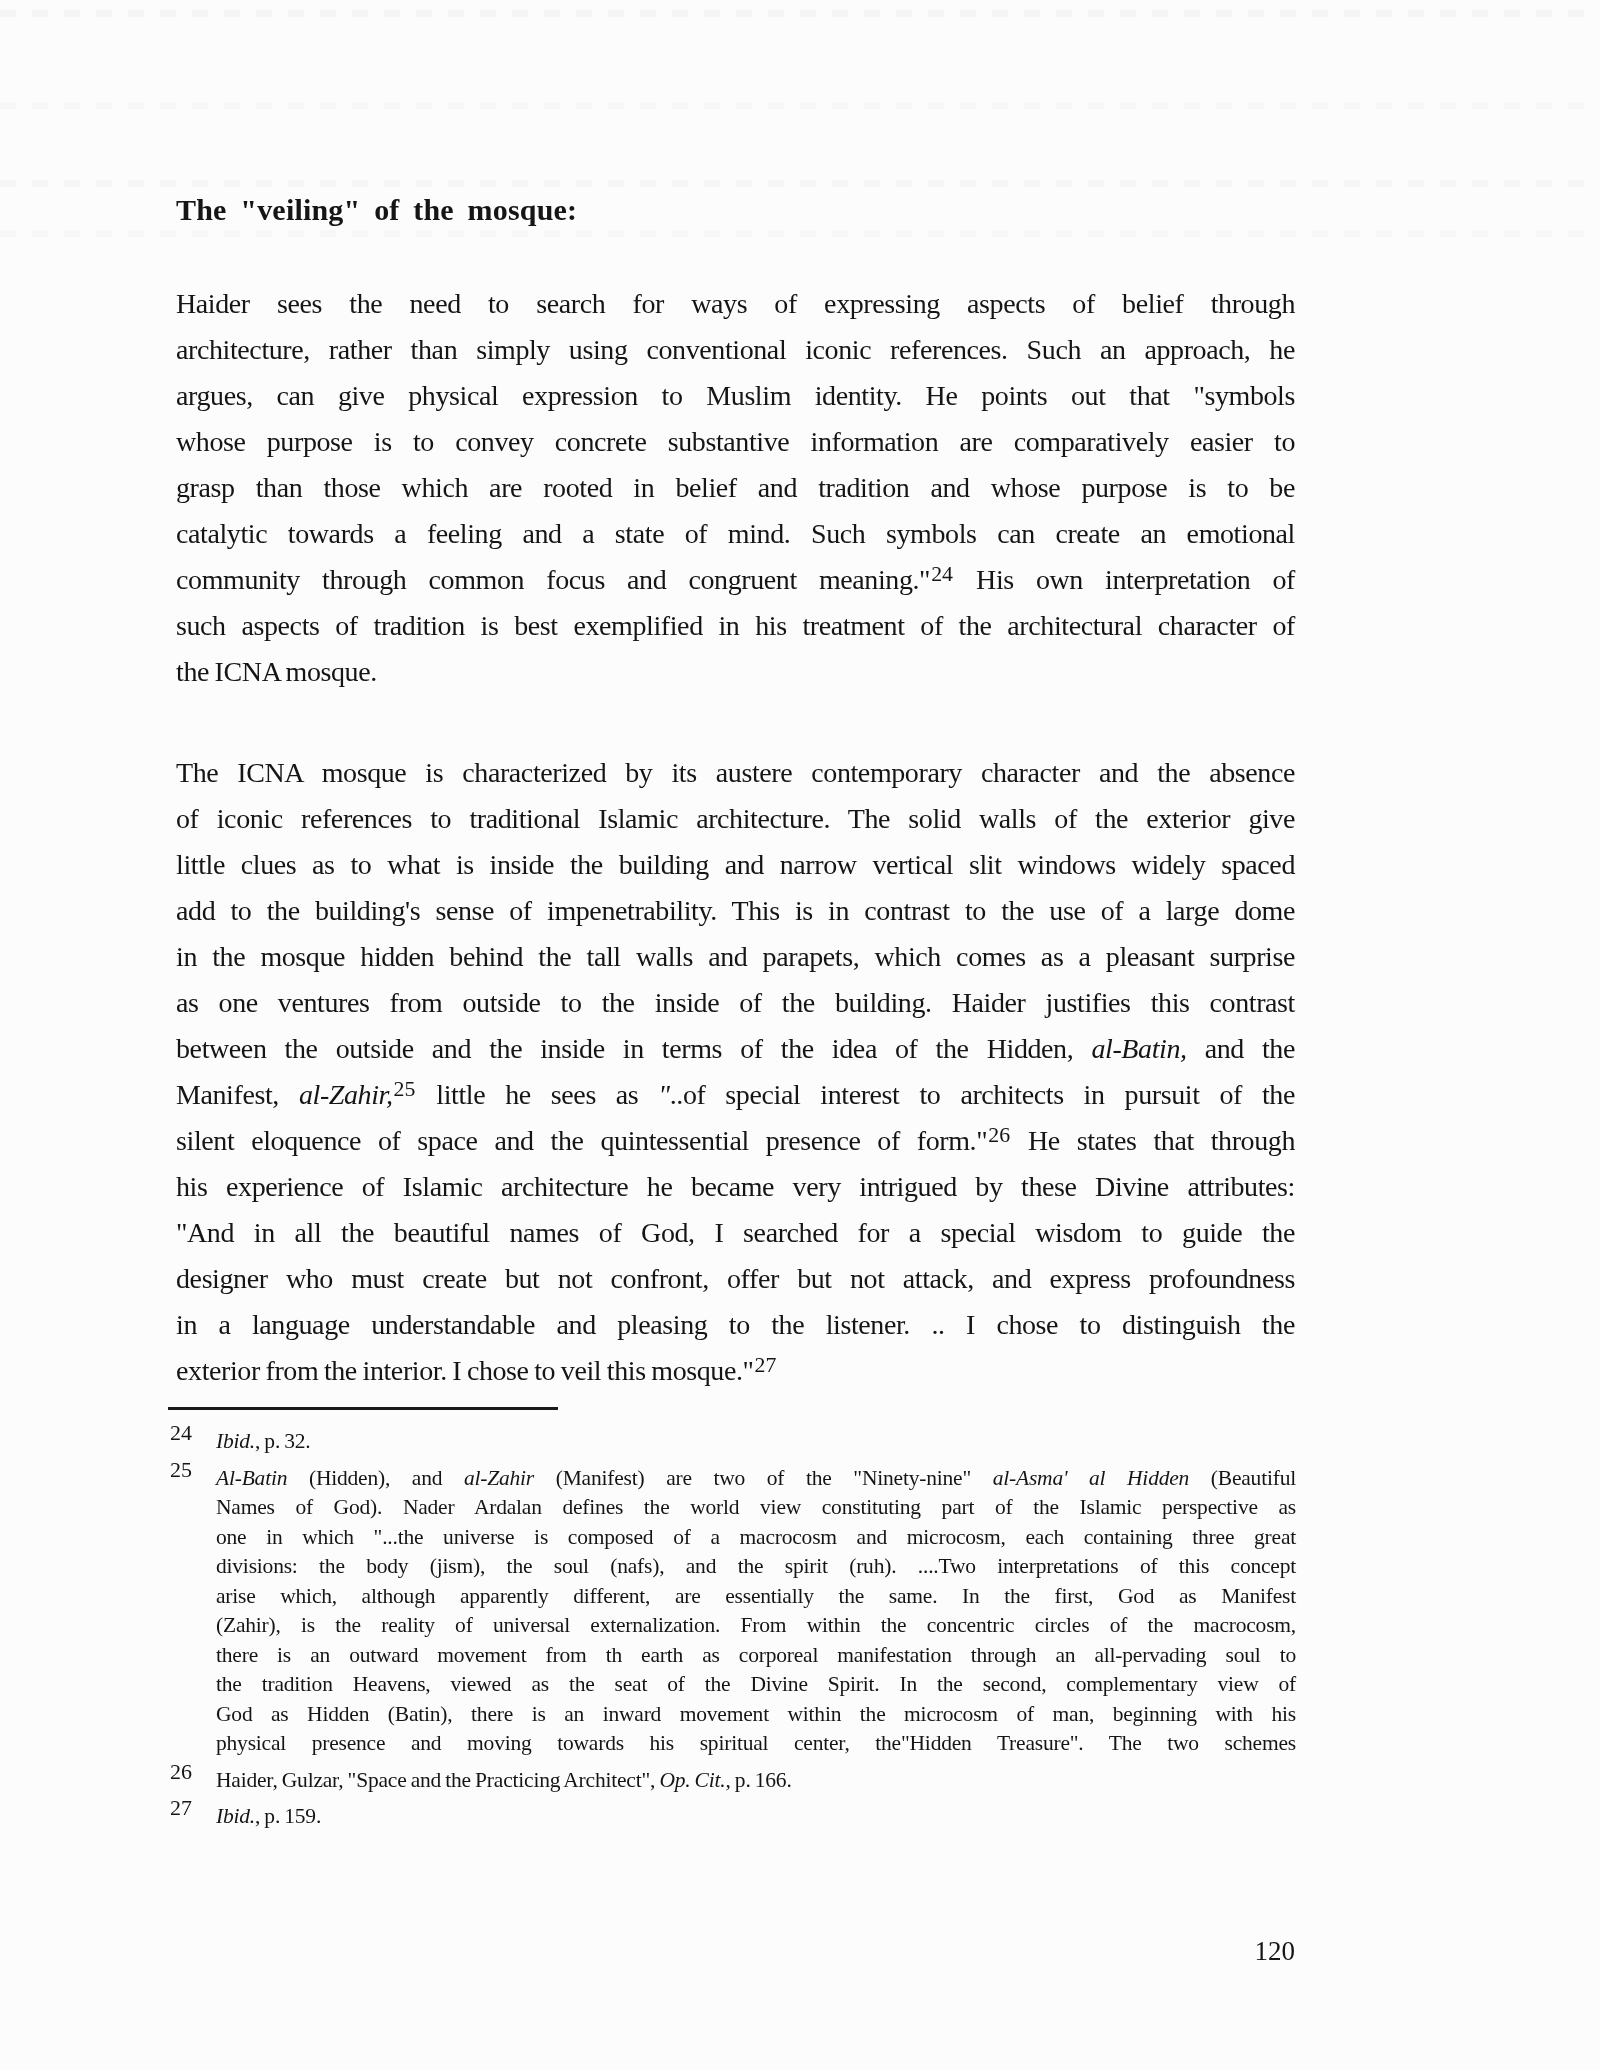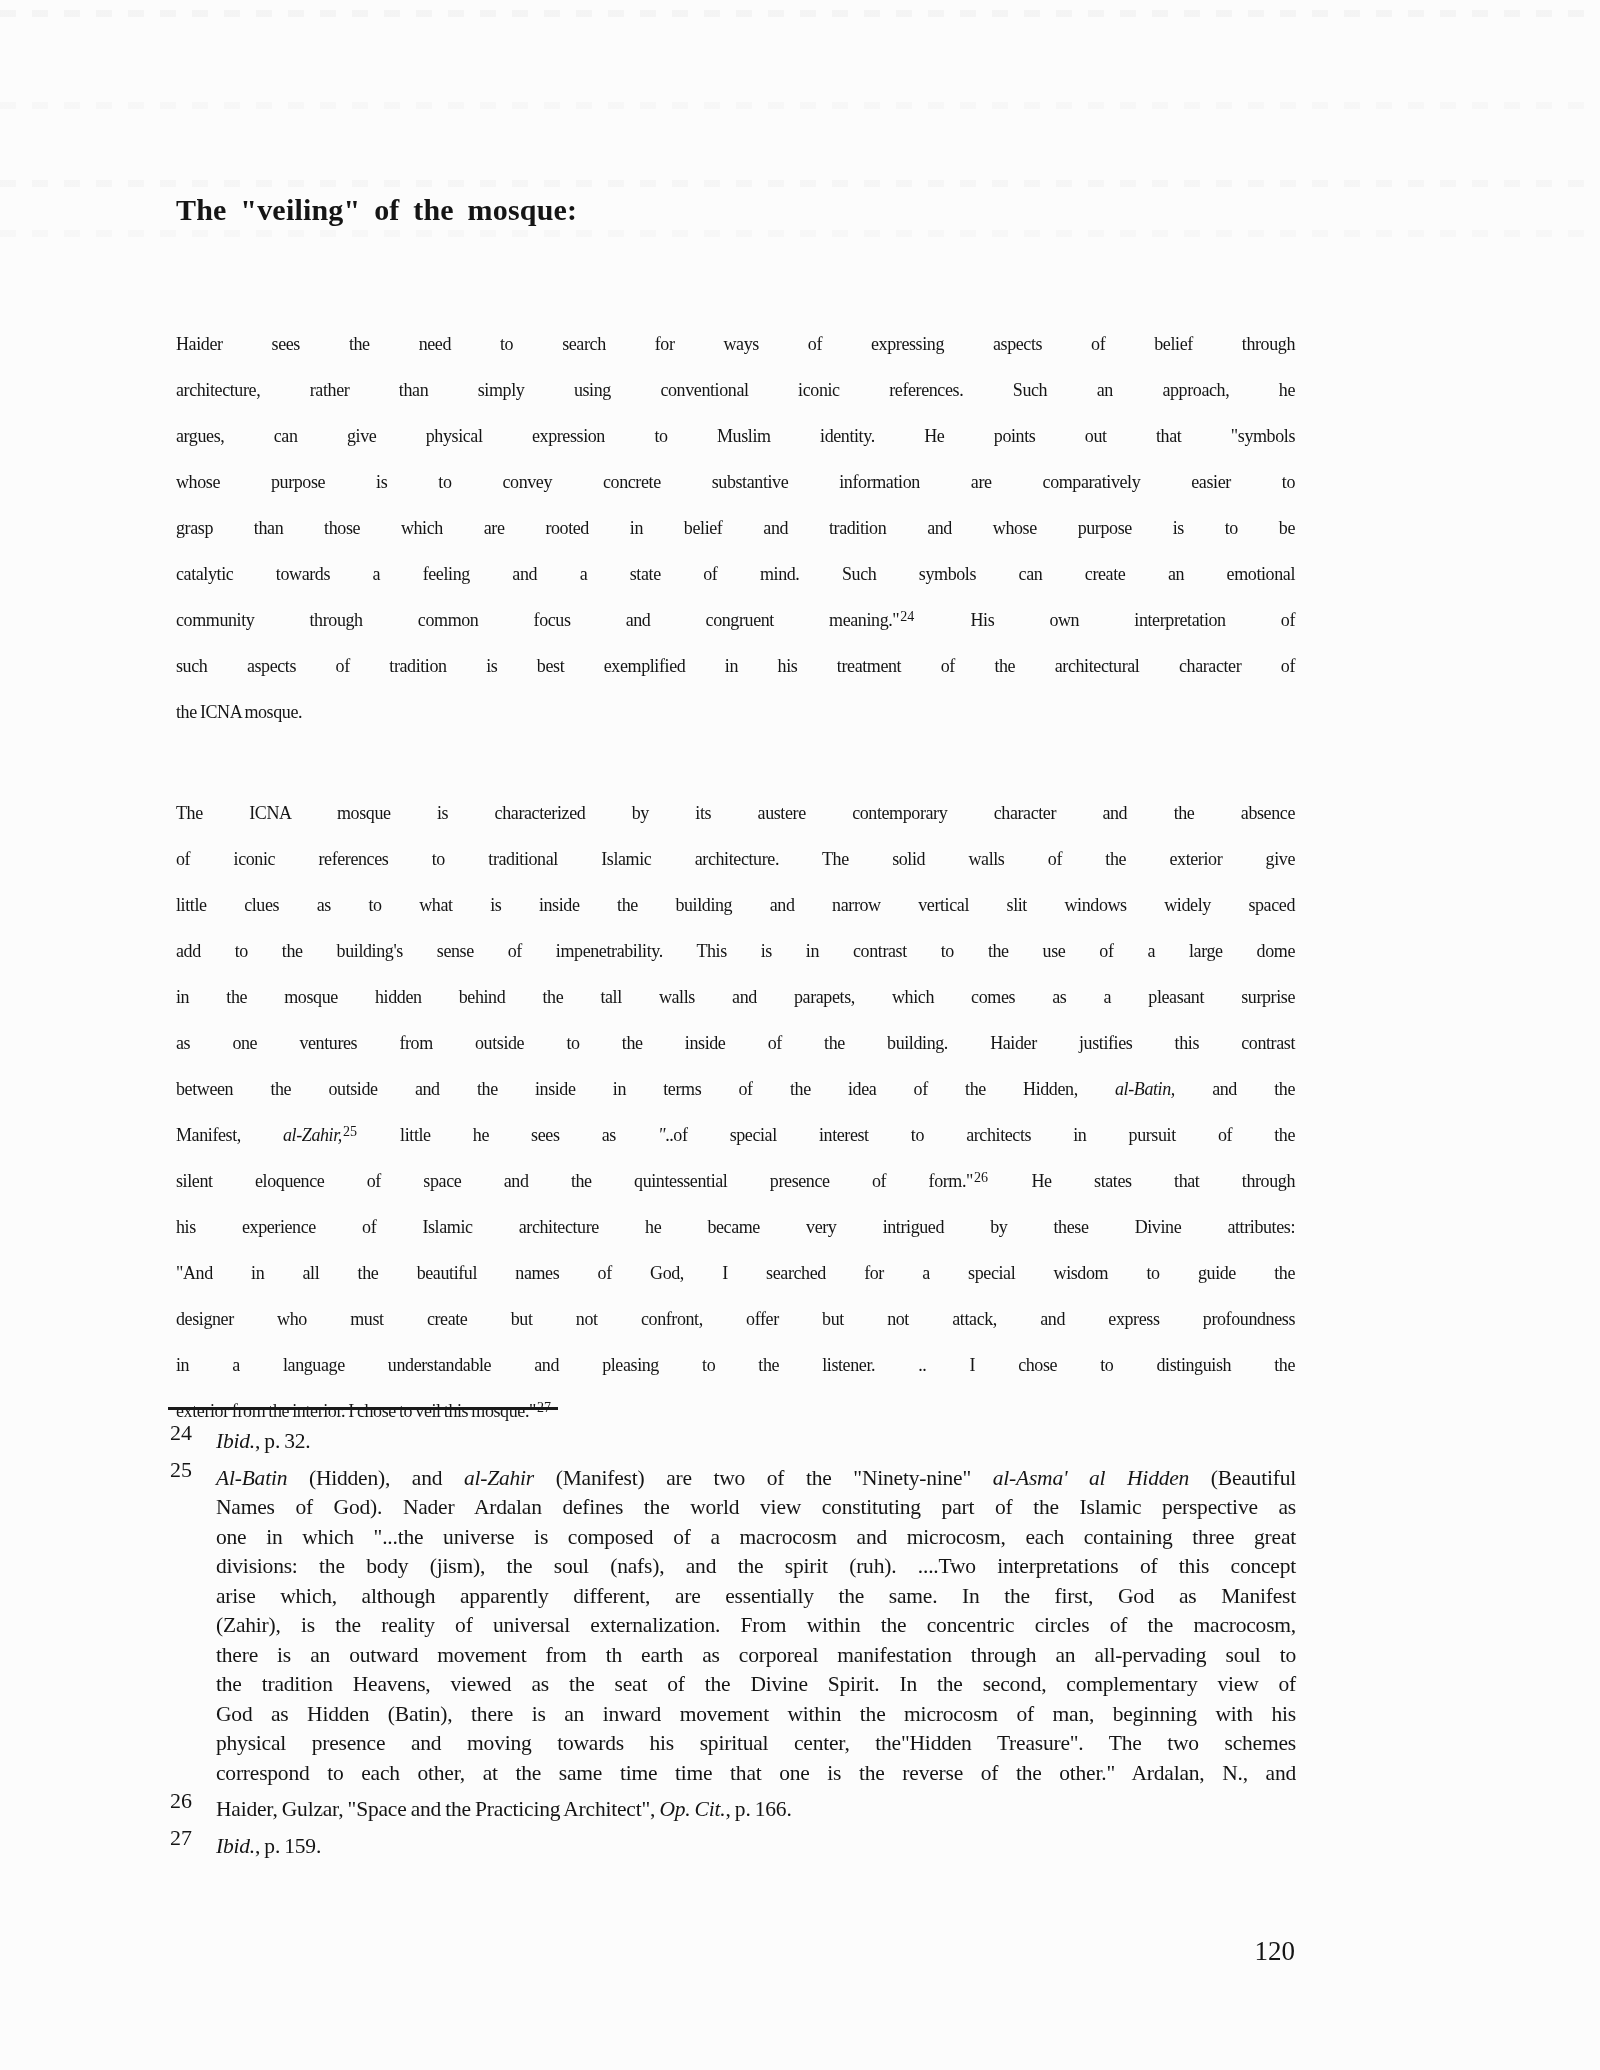--- a/index.html
+++ b/index.html
@@ -29,23 +29,22 @@
     font-size: 30px;
     font-weight: bold;
     letter-spacing: 0.2px;
     word-spacing: 6px;
     line-height: 40px;
   }
   .body-para {
     position: absolute;
     left: 176px;
     width: 1119px;
-    font-size: 18px;
+    font-size: 28px;
     letter-spacing: -0.4px;
-    margin-top: 40px;
   }
   .para1 { top: 281px; }
   .para2 { top: 750px; }
   .body-para .ln { line-height: 46px; height: 46px; }
   .ln {
     text-align: justify;
     text-align-last: justify;
     word-spacing: -1px;
   }
   .ln.last { text-align: left; text-align-last: left; }
@@ -140,21 +139,20 @@
           <div class="ln"><span class="i">Al-Batin</span><span> (Hidden), and </span><span class="i">al-Zahir</span><span> (Manifest) are two of the "Ninety-nine" </span><span class="i">al-Asma' al Hidden</span><span> (Beautiful</span></div>
           <div class="ln"><span>Names of God). Nader Ardalan defines the world view constituting part of the Islamic perspective as</span></div>
           <div class="ln"><span>one in which "...the universe is composed of a macrocosm and microcosm, each containing three great</span></div>
           <div class="ln"><span>divisions: the body (jism), the soul (nafs), and the spirit (ruh). ....Two interpretations of this concept</span></div>
           <div class="ln"><span>arise which, although apparently different, are essentially the same. In the first, God as Manifest</span></div>
           <div class="ln"><span>(Zahir), is the reality of universal externalization. From within the concentric circles of the macrocosm,</span></div>
           <div class="ln"><span>there is an outward movement from th earth as corporeal manifestation through an all-pervading soul to</span></div>
           <div class="ln"><span>the tradition Heavens, viewed as the seat of the Divine Spirit. In the second, complementary view of</span></div>
           <div class="ln"><span>God as Hidden (Batin), there is an inward movement within the microcosm of man, beginning with his</span></div>
           <div class="ln"><span>physical presence and moving towards his spiritual center, the"Hidden Treasure". The two schemes</span></div>
-          <div class="ln"><span>correspond to each other, at the same time time that one is the reverse of the other." Ardalan, N., and</span></div>
         </div>
       </div>
       <div class="footnote">
         <span class="fn-marker">26</span>
         <div class="fn-lines">
           <div class="ln last"><span>Haider, Gulzar, "Space and the Practicing Architect", </span><span class="i">Op. Cit.</span><span>, p. 166.</span></div>
         </div>
       </div>
       <div class="footnote">
         <span class="fn-marker">27</span>

